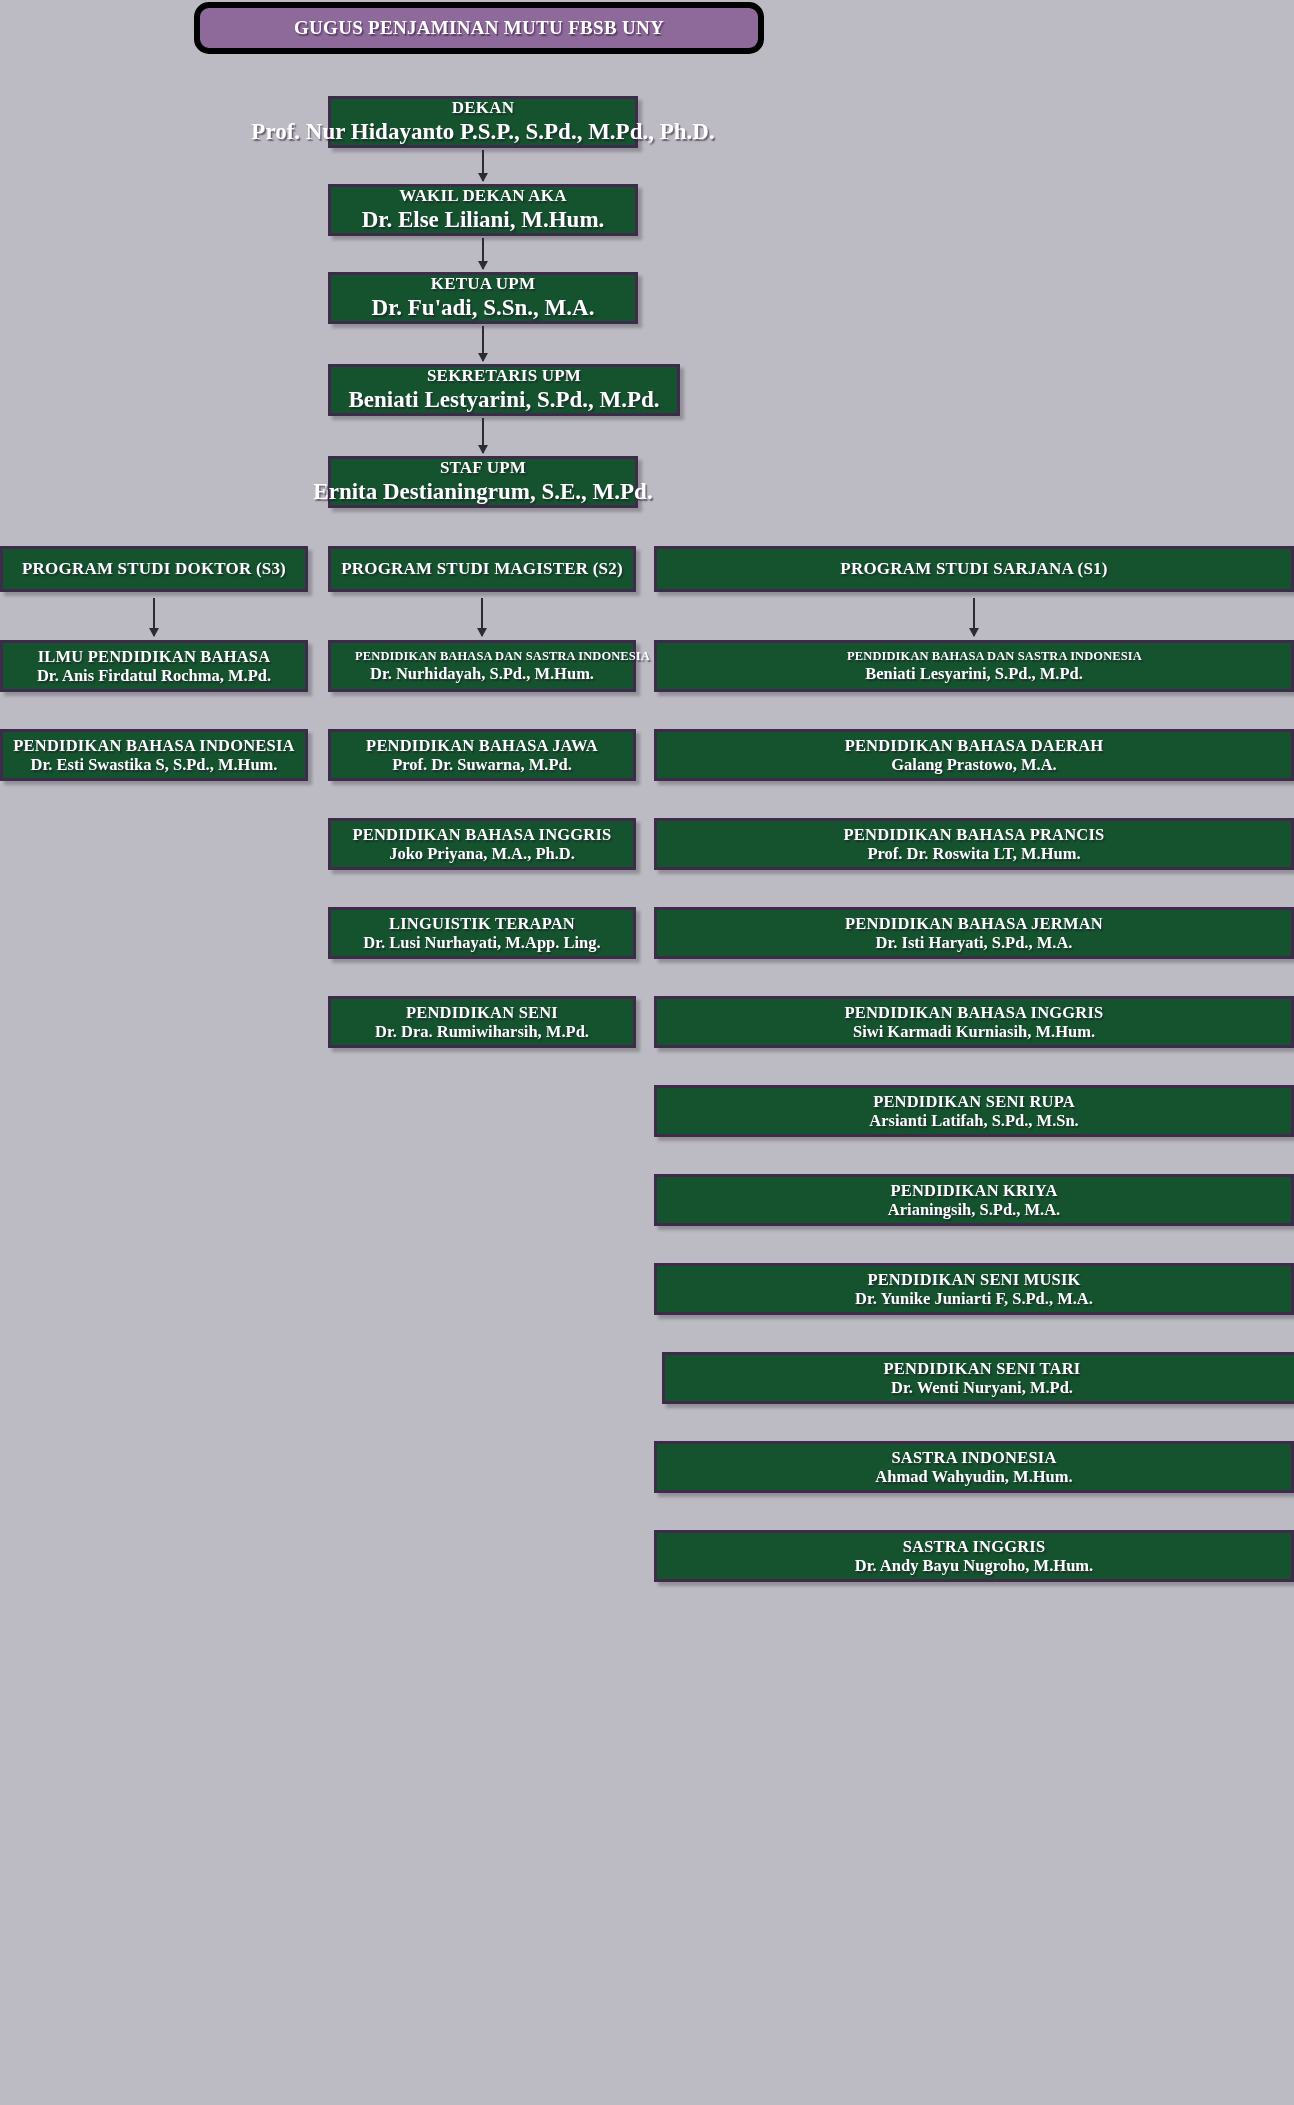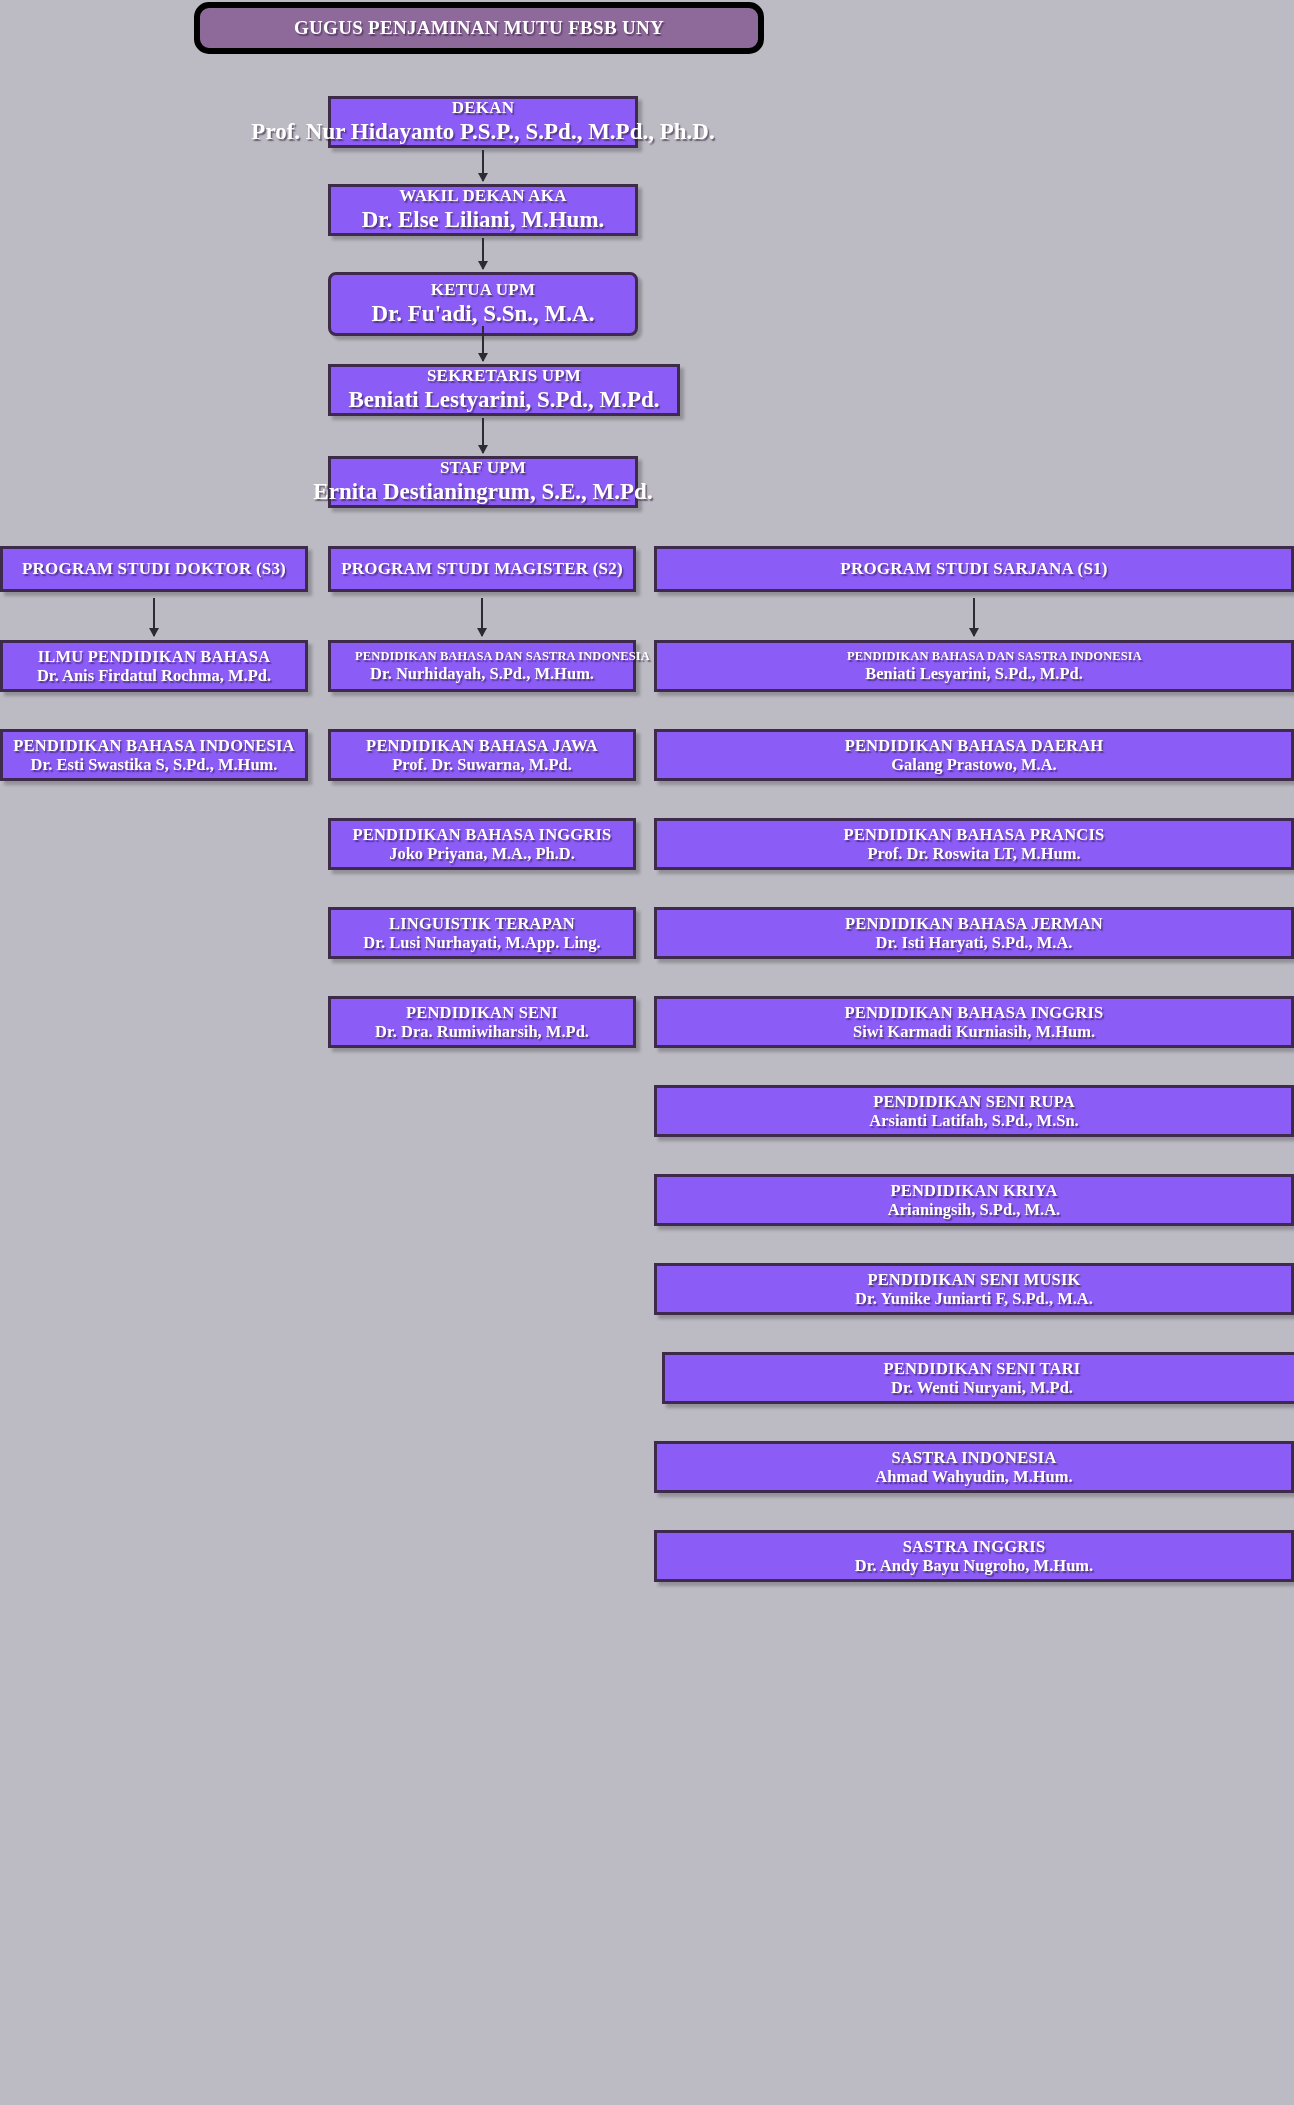--- a/index.html
+++ b/index.html
@@ -17,21 +17,21 @@
     width: 1294px;
     height: 2105px;
     background: #bcbac2;
     overflow: hidden;
   }
 
   
   .node {
     position: absolute;
     box-sizing: border-box;
-    background: #8b5cf6;
+    background: #14532d;
     border: 3px solid #3e2b4c;
     color: #ffffff;
     text-align: center;
     display: flex;
     flex-direction: column;
     align-items: center;
     justify-content: center;
     line-height: 1.18;
     box-shadow: 4px 4px 3px rgba(0,0,0,0.22);
     padding: 2px 6px;
@@ -109,21 +109,21 @@
       <div class="node chain" style="left: 328px; top: 96px; width: 310px; height: 52px;">
         <div class="title">DEKAN</div>
         <div class="person">Prof. Nur Hidayanto P.S.P., S.Pd., M.Pd., Ph.D.</div>
       </div>
       <div class="arrow" style="left: 482px; top: 150px; height: 31px;"></div>
       <div class="node chain" style="left: 328px; top: 184px; width: 310px; height: 52px;">
         <div class="title">WAKIL DEKAN AKA</div>
         <div class="person">Dr. Else Liliani, M.Hum.</div>
       </div>
       <div class="arrow" style="left: 482px; top: 238px; height: 31px;"></div>
-      <div class="node chain" style="left: 328px; top: 272px; width: 310px; height: 64px; border-radius: 8px;">
+      <div class="node chain" style="left: 328px; top: 272px; width: 310px; height: 52px;">
         <div class="title">KETUA UPM</div>
         <div class="person">Dr. Fu'adi, S.Sn., M.A.</div>
       </div>
       <div class="arrow" style="left: 482px; top: 326px; height: 35px;"></div>
       <div class="node chain" style="left: 328px; top: 364px; width: 352px; height: 52px;">
         <div class="title">SEKRETARIS UPM</div>
         <div class="person">Beniati Lestyarini, S.Pd., M.Pd.</div>
       </div>
       <div class="arrow" style="left: 482px; top: 418px; height: 35px;"></div>
       <div class="node chain" style="left: 328px; top: 456px; width: 310px; height: 52px;">

